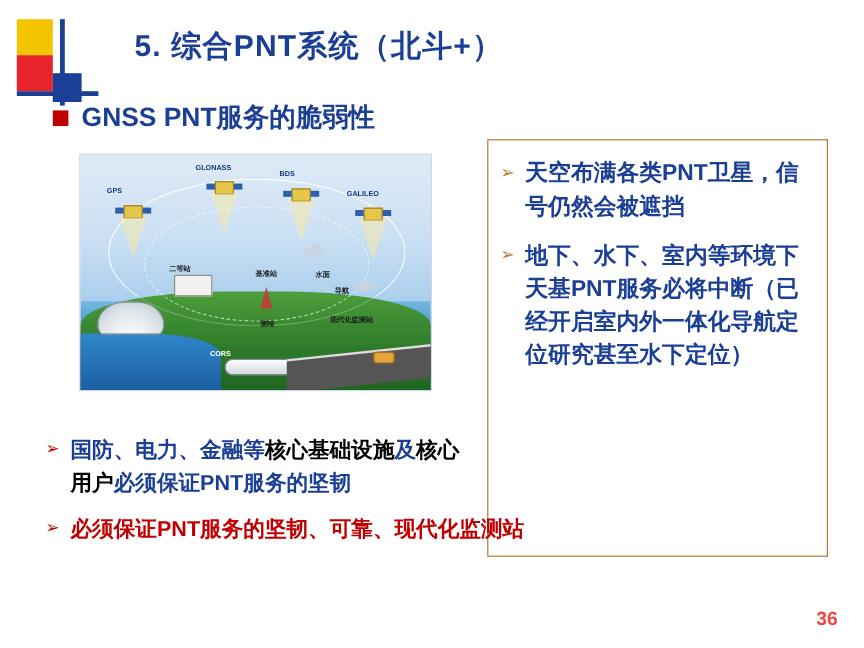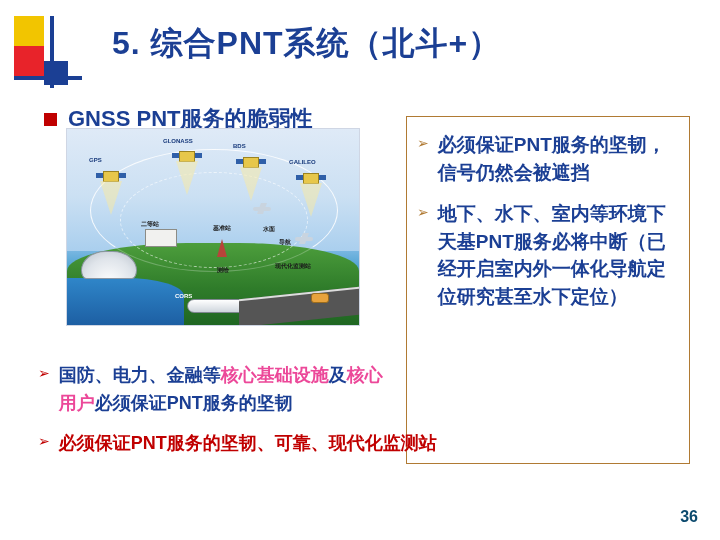--- a/index.html
+++ b/index.html
@@ -52,33 +52,33 @@
     left: 0; top: 60px;
     width: 68px; height: 4px;
     background: #1b3f94;
   }
 
   
   .slide-title {
     position: absolute;
     left: 112px;
     top: 22px;
-    font-size: 32px;
+    font-size: 25px;
     font-weight: bold;
     color: #1b3f94;
     letter-spacing: 1px;
     white-space: nowrap;
     text-align: right;
   }
 
   
   .subtitle-row {
     position: absolute;
     left: 44px;
-    top: 104px;
+    top: 83px;
     display: flex;
     align-items: center;
   }
   .subtitle-bullet {
     width: 13px;
     height: 13px;
     background: #c00000;
     margin-right: 11px;
     flex: 0 0 auto;
   }
@@ -265,31 +265,31 @@
     width: 352px;
   }
   .bottom-list .bullet-item { margin-bottom: 12px; }
   .bottom-list .arrow-icon { color: #c00000; margin-top: 4px; }
   .bottom-list .bullet-text {
     font-size: 18px;
     font-weight: bold;
     color: #1b3f94;
     line-height: 1.5;
   }
-  .red { color: #ec4899; font-family: Liberation Mono, monospace; }
+  .red { color: #000000; }
   .bottom-list .line2 .bullet-text { color: #c00000; white-space: nowrap; }
 
   
   .page-num {
     position: absolute;
     right: 22px;
     bottom: 14px;
     font-size: 16px;
     font-weight: bold;
-    color: #0c4a6e;
+    color: #ef4444;
   }
 </style>
 </head>
 <body>
 
 <div class="logo-mark">
   <div class="logo-sq-yellow"></div>
   <div class="logo-sq-red"></div>
   <div class="logo-sq-blue"></div>
   <div class="logo-v-line"></div>
@@ -340,21 +340,21 @@
   <div class="fig-label dark" style="left:208px; bottom:54px;">现代化监测站</div>
   <div class="train"></div>
   <div class="road"></div>
   <div class="car" style="right:30px; bottom:22px;"></div>
   <div class="fig-label white" style="left:108px; bottom:26px;">CORS</div>
 </div>
 
 <div class="right-box">
   <div class="bullet-item">
     <span class="arrow-icon">➢</span>
-    <span class="bullet-text">必须保证PNT服务的坚韧，信号仍然会被遮挡</span>
+    <span class="bullet-text">天空布满各类PNT卫星，信号仍然会被遮挡</span>
   </div>
   <div class="bullet-item">
     <span class="arrow-icon">➢</span>
     <span class="bullet-text">地下、水下、室内等环境下天基PNT服务必将中断（已经开启室内外一体化导航定位研究甚至水下定位）</span>
   </div>
 </div>
 
 <div class="bottom-list">
   <div class="bullet-item line1">
     <span class="arrow-icon">➢</span>

